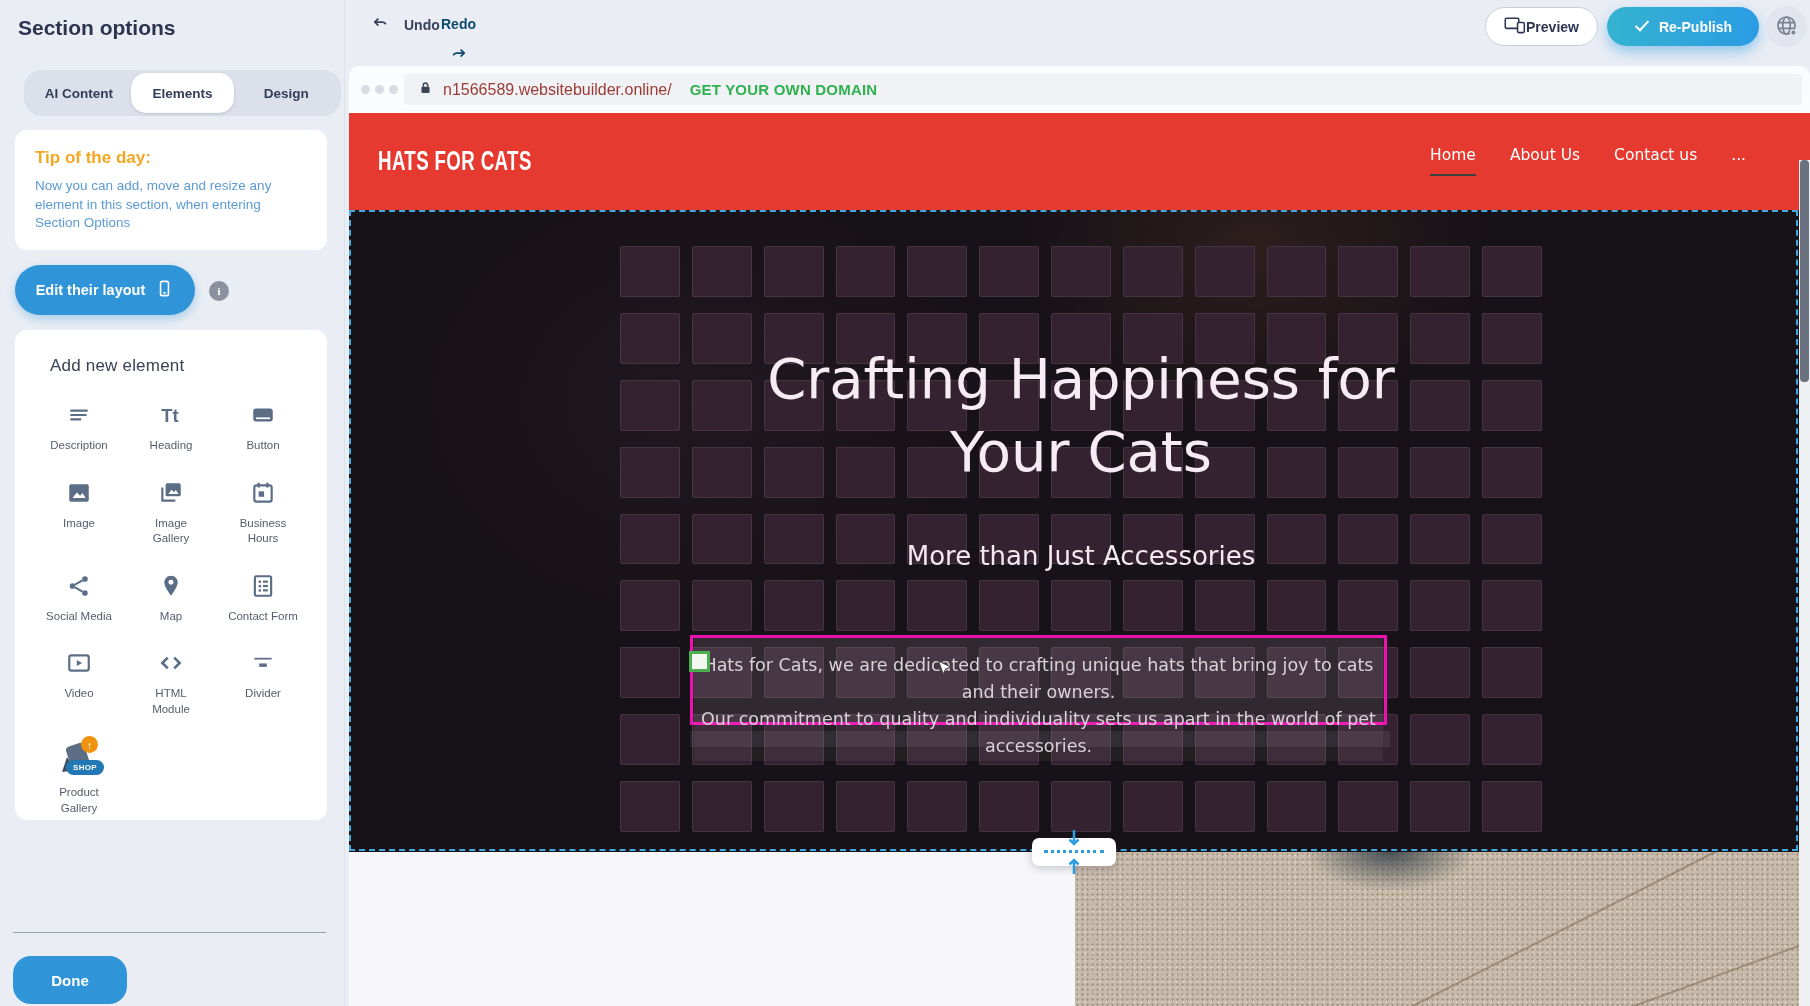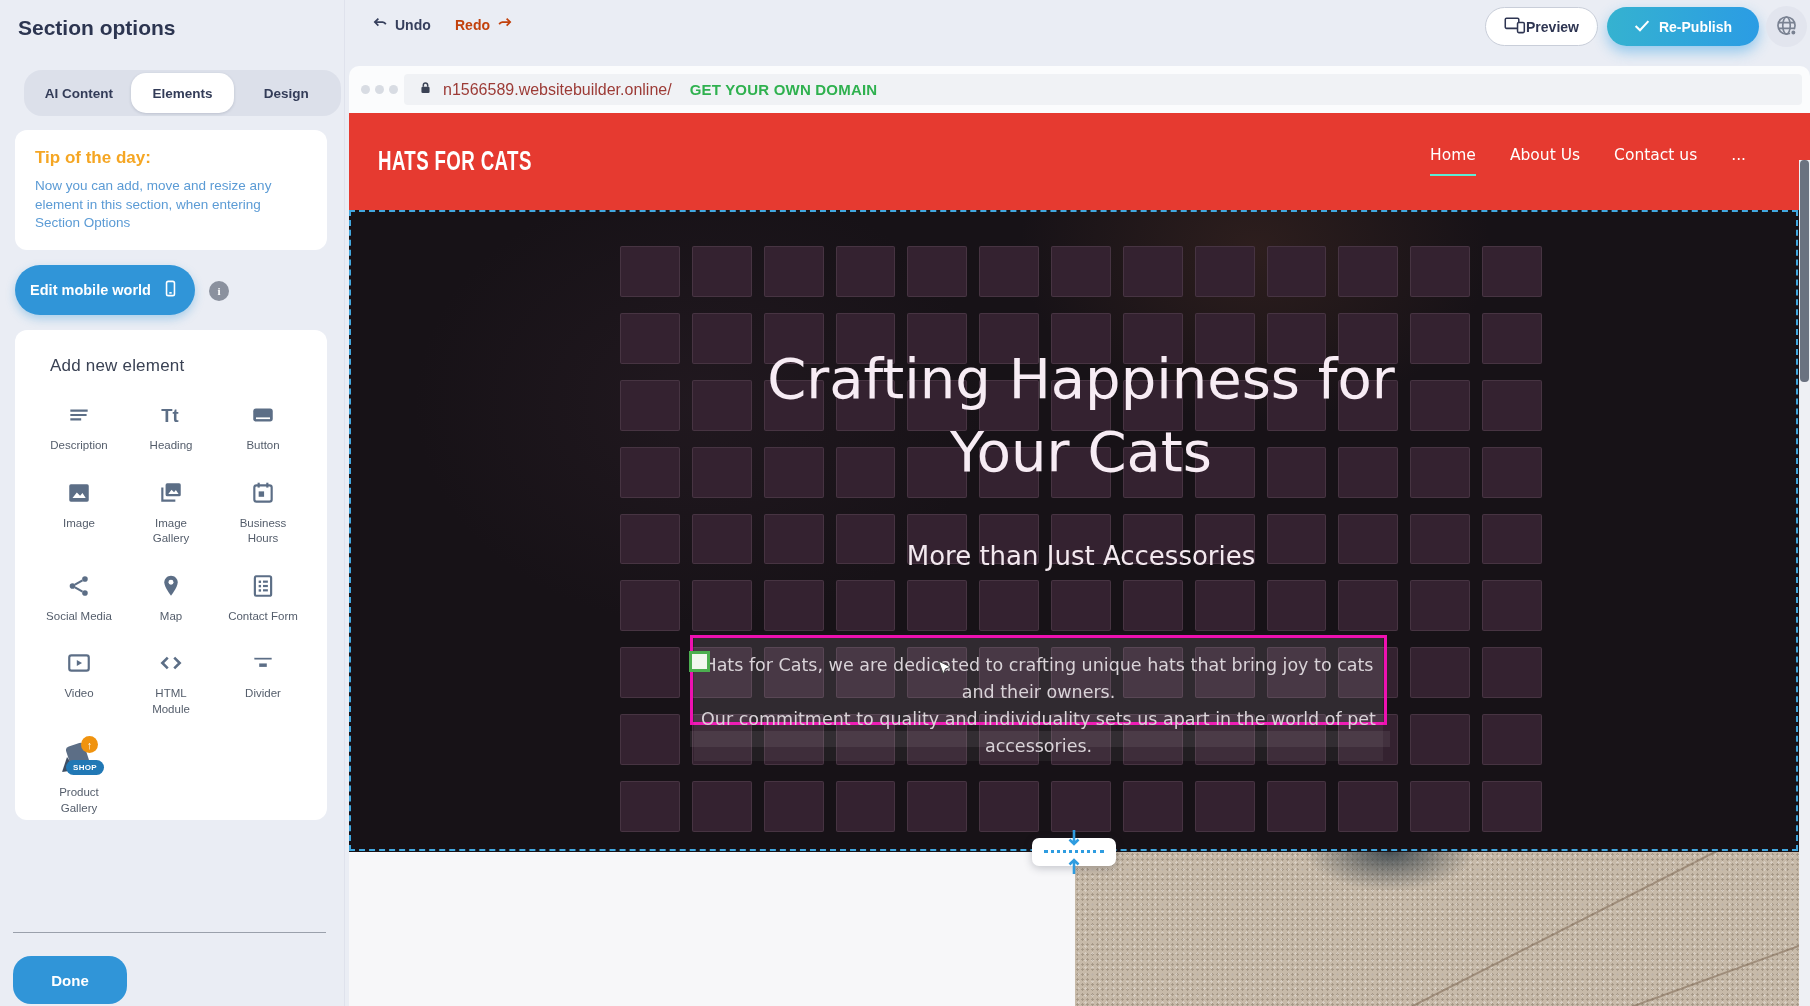--- a/index.html
+++ b/index.html
@@ -34,42 +34,42 @@
   .el-lbl{margin-top:6px;max-width:70px;text-align:center;font-size:11.5px;line-height:1.35;color:var(--label_gray);}
   .pg-icon{position:relative;width:44px;height:36px;}
   .pg-phone{position:absolute;left:12px;top:1px;width:19px;height:29px;background:var(--icon_gray);border-radius:4px;transform:rotate(-18deg);}
   .pg-tri{position:absolute;left:4px;top:14px;width:0;height:0;border-left:7px solid transparent;border-right:7px solid transparent;border-bottom:14px solid #3f4e63;transform:rotate(-8deg);}
   .pg-up{position:absolute;right:3px;top:-7px;width:17px;height:17px;border-radius:50%;background:#f0930f;color:#fff;font-size:11px;font-weight:bold;display:flex;align-items:center;justify-content:center;}
   .pg-shop{position:absolute;left:9px;top:17px;background:#2178b5;color:#fff;font-size:8px;font-weight:bold;padding:3px 7px;border-radius:9px;letter-spacing:.3px;}
   .side-divider{position:absolute;left:13px;top:932px;width:313px;height:1px;background:#9aa0ab;}
   .done-btn{position:absolute;left:13px;top:956px;width:114px;height:48px;border:none;border-radius:18px;background:var(--accent_blue);color:#fff;font-weight:bold;font-size:15px;cursor:pointer;font-family:inherit;}
 
   
-  .undo-btn,.redo-btn{position:absolute;top:16px;display:flex;align-items:center;gap:6px;font-size:14px;font-weight:bold;cursor:pointer;background:none;border:none;font-family:inherit;}
+  .undo-btn,.redo-btn{position:absolute;top:16px;display:flex;align-items:center;gap:15px;font-size:14px;font-weight:bold;cursor:pointer;background:none;border:none;font-family:inherit;}
   .undo-btn{left:372px;color:#363f5c;}
-  .redo-btn{left:455px;color:#c2410c;}
+  .redo-btn{left:441px;color:#0c4a6e;flex-direction:column;}
   .preview-btn{position:absolute;left:1485px;top:7px;width:113px;height:39px;border-radius:20px;background:#fff;border:1px solid #c9ced9;display:flex;align-items:center;justify-content:center;gap:0;font-size:14px;font-weight:bold;color:#2e3552;cursor:pointer;font-family:inherit;}
   .republish-btn{position:absolute;left:1607px;top:7px;width:152px;height:39px;border:none;border-radius:20px;background:linear-gradient(90deg,#35b2d0,#2b9ce4);display:flex;align-items:center;justify-content:center;gap:9px;font-size:14px;font-weight:bold;color:#fff;cursor:pointer;box-shadow:0 6px 14px rgba(43,156,228,.45);font-family:inherit;}
   .globe-btn{position:absolute;left:1766px;top:6px;width:41px;height:41px;border-radius:50%;background:#e2e5ee;border:none;display:flex;align-items:center;justify-content:center;cursor:pointer;color:#7a8292;}
 
   
   .preview{position:absolute;left:349px;top:66px;width:1461px;height:940px;}
   .chrome{position:absolute;left:0;top:0;width:1461px;height:47px;background:#fbfcfd;border-radius:10px 10px 0 0;text-align:center;}
   .dots{position:absolute;left:12px;top:19px;display:flex;gap:5px;}
   .dot{width:9px;height:9px;border-radius:50%;background:#d8dce3;}
   .urlbar{position:absolute;left:55px;top:8px;width:1398px;height:31px;background:#f0f2f5;border-radius:4px;display:flex;align-items:center;padding-left:14px;}
   .url-text{margin-left:10px;font-size:16px;color:var(--url_maroon);}
   .domain-link{margin-left:18px;font-size:15px;font-weight:bold;color:var(--domain_green);cursor:pointer;letter-spacing:.2px;}
 
   .site{position:absolute;left:0;top:47px;width:1461px;height:893px;background:#5eead4;overflow:hidden;font-family:"DejaVu Sans",sans-serif;text-decoration:underline;}
   .site-header{position:absolute;left:0;top:0;width:1461px;height:97px;background:var(--brand_red);}
   .logo{position:absolute;left:29px;top:33px;color:#fff;font-family:"Liberation Sans",sans-serif;font-weight:bold;font-size:26px;letter-spacing:.5px;transform:scale(.72,1.05);transform-origin:left center;white-space:nowrap;}
   .site-nav{position:absolute;right:64px;top:33px;display:flex;align-items:flex-start;gap:34px;}
   .nav-item{color:#fff;font-size:15.5px;padding-bottom:10px;cursor:pointer;white-space:nowrap;}
-  .nav-item.active{border-bottom:2px solid #5eead4;}
+  .nav-item.active{border-bottom:2px solid #404040;}
 
   .hero{position:absolute;left:0;top:97px;width:1461px;height:642px;background:
     radial-gradient(ellipse 380px 280px at 62% 6%, rgba(96,58,44,.30), transparent 62%),
     radial-gradient(ellipse 460px 360px at 24% 30%, rgba(58,40,52,.28), transparent 62%),
     var(--hero_bg);}
   .select-border{position:absolute;left:0;top:0;width:1449px;height:641px;border:2px dashed var(--select_blue);pointer-events:none;z-index:6;}
   .tile-grid{position:absolute;left:271px;top:36px;width:922px;height:586px;display:grid;grid-template-columns:repeat(13,1fr);grid-template-rows:repeat(9,1fr);gap:16px 12px;}
   .tile{background:var(--tile);border:1px solid rgba(190,160,180,.14);border-radius:2px;}
   .hero-heading{position:absolute;left:271px;top:133px;width:922px;text-align:center;color:var(--hero_text);font-size:56px;line-height:1.3;font-weight:normal;z-index:3;}
   .hero-sub{position:absolute;left:271px;top:331px;width:922px;text-align:center;color:#f3e9ef;font-size:26px;z-index:3;}
@@ -110,21 +110,21 @@
     <div class="tab active">Elements</div>
     <div class="tab">Design</div>
   </div>
 
   <div class="tip-card">
     <div class="tip-title">Tip of the day:</div>
     <div class="tip-body">Now you can add, move and resize any element in this section, when entering Section Options</div>
   </div>
 
   <button class="edit-mobile">
-    <span>Edit mobile world</span>
+    <span>Edit their layout</span>
     <span>
       <svg width="19" height="19" viewBox="0 0 24 24" fill="none" stroke="#fff" stroke-width="2">
           <rect x="7" y="3" width="10" height="18" rx="2.2"></rect>
           <line x1="10.5" y1="17.5" x2="13.5" y2="17.5"></line>
         </svg>
     </span>
   </button>
   <div class="info-circle"></div>
 
   <div class="add-card">

